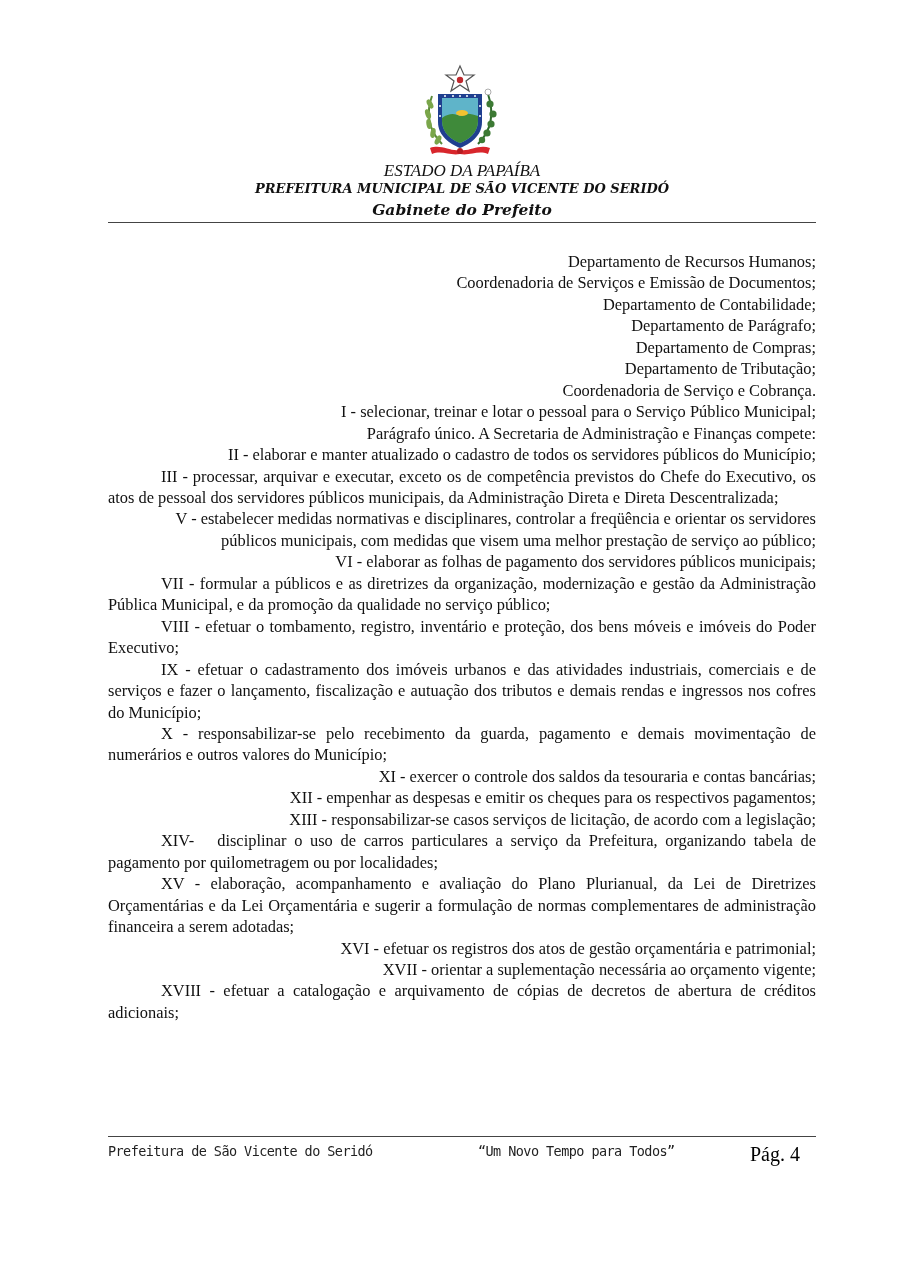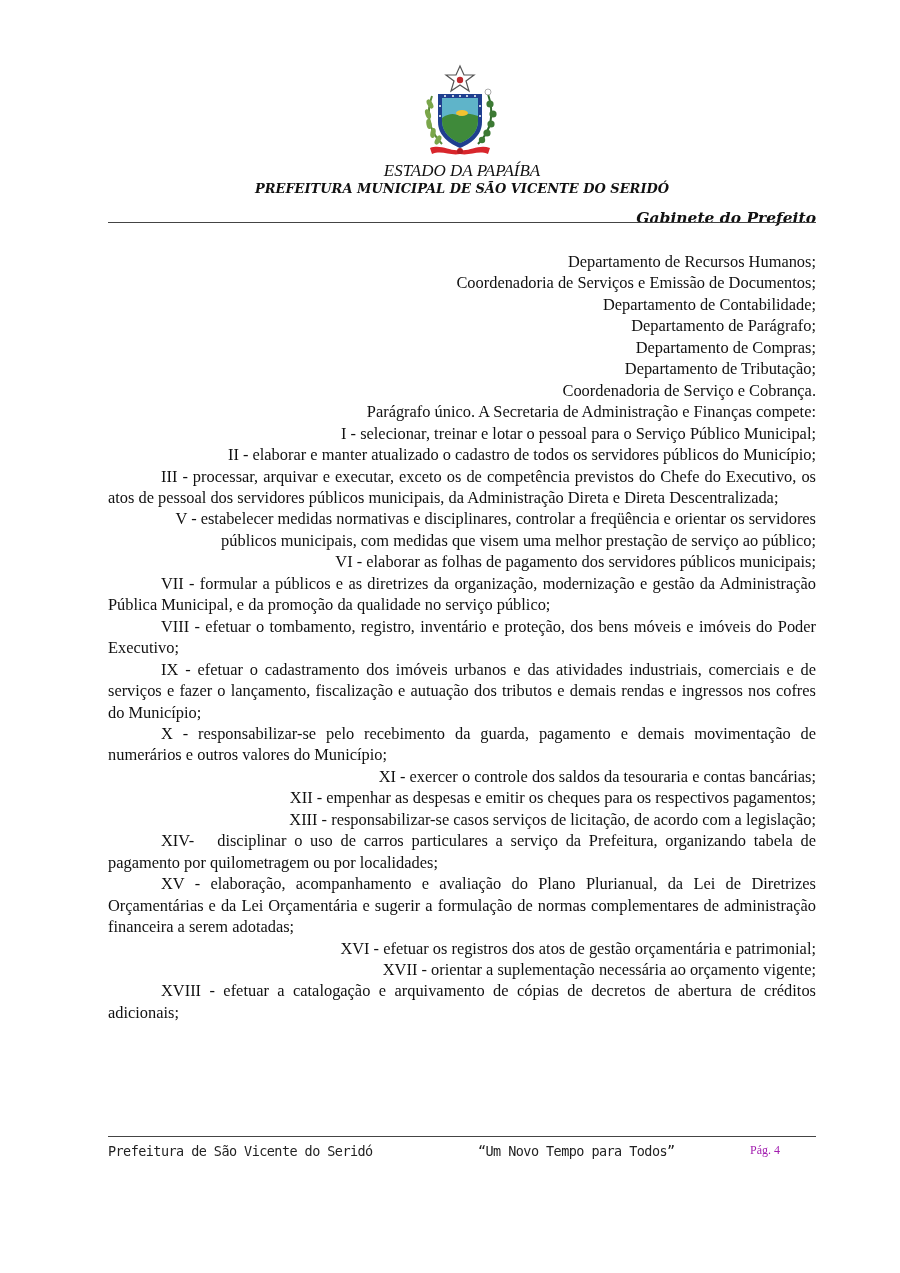--- a/index.html
+++ b/index.html
@@ -4,35 +4,35 @@
 <style>
   html, body { margin: 0; padding: 0; background: #ffffff; }
   body { width: 900px; height: 1273px; position: relative; overflow: hidden; color: #111; }
   .page { position: absolute; left: 0; top: 0; width: 900px; height: 1081px; background: #fff; }
 
   .crest { position: absolute; left: 418px; top: 64px; width: 84px; height: 94px; }
 
   .hdr { position: absolute; left: 108px; width: 708px; text-align: center; color: #111; }
   .hdr-state { top: 161px; font-family: "Liberation Serif", serif; font-style: italic; font-size: 17px; }
   .hdr-pref  { top: 181px; font-family: "DejaVu Serif", serif; font-style: italic; font-weight: bold; font-size: 13px; }
-  .hdr-gab   { top: 208px; font-family: "DejaVu Serif", serif; font-style: italic; font-weight: bold; font-size: 15.5px; text-align: right; }
+  .hdr-gab   { top: 200px; font-family: "DejaVu Serif", serif; font-style: italic; font-weight: bold; font-size: 15.5px; }
   .rule-top { position: absolute; left: 108px; top: 222px; width: 708px; height: 0; border-top: 1.5px solid #444; }
 
   .body { position: absolute; left: 108px; top: 251px; width: 708px;
           font-family: "Liberation Serif", serif; font-size: 16.4px; line-height: 21.45px; color: #111; }
   .body p { margin: 0; text-align: justify; text-indent: 53px; }
   .body p.list { text-indent: 53px; text-align: right; }
 
   .rule-bot { position: absolute; left: 108px; top: 1136px; width: 708px; height: 0; border-top: 1.2px solid #444; }
   .footer-left { position: absolute; left: 108px; top: 1143px;
                  font-family: "DejaVu Sans Mono", monospace; font-size: 14.5px; color: #222; letter-spacing: -0.6px; transform: scaleX(0.93); transform-origin: left center; white-space: nowrap; }
   .footer-motto { position: absolute; left: 478px; top: 1143px;
                  font-family: "DejaVu Sans Mono", monospace; font-size: 14.5px; color: #222; letter-spacing: -0.6px; transform: scaleX(0.93); transform-origin: left center; white-space: nowrap; }
   .footer-page { position: absolute; left: 750px; top: 1143px;
-                 font-family: "Liberation Serif", serif; font-size: 12px; color: #a21caf; white-space: nowrap; }
+                 font-family: "Liberation Serif", serif; font-size: 20px; color: #000000; white-space: nowrap; }
 </style>
 </head>
 <body>
 
 <div class="page">
 
   <svg class="crest" viewBox="0 0 84 94">
 
     <polygon points="42,2 46,11 56,11 48,17 51,27 42,21 33,27 36,17 28,11 38,11" fill="#fff" stroke="#555" stroke-width="1.2"></polygon>
     <circle cx="42" cy="16" r="3.2" fill="#c0282d"></circle>
@@ -82,22 +82,22 @@
   <div class="rule-top"></div>
 
   <div class="body">
     <p class="list">Departamento de Recursos Humanos;</p>
     <p class="list">Coordenadoria de Serviços e Emissão de Documentos;</p>
     <p class="list">Departamento de Contabilidade;</p>
     <p class="list">Departamento de Parágrafo;</p>
     <p class="list">Departamento de Compras;</p>
     <p class="list">Departamento de Tributação;</p>
     <p class="list">Coordenadoria de Serviço e Cobrança.</p>
+    <p class="list">I - selecionar, treinar e lotar o pessoal para o Serviço Público Municipal;</p>
     <p class="list">Parágrafo único.  A Secretaria de Administração e Finanças compete:</p>
-    <p class="list">I - selecionar, treinar e lotar o pessoal para o Serviço Público Municipal;</p>
     <p class="list">II - elaborar e manter atualizado o cadastro de todos os servidores públicos do Município;</p>
     <p>III - processar, arquivar e executar, exceto os de competência previstos do Chefe do Executivo, os atos de pessoal dos servidores públicos municipais, da Administração Direta e Direta Descentralizada;</p>
     <p class="list">V - estabelecer medidas normativas e disciplinares, controlar a freqüência e orientar os servidores públicos municipais, com medidas que visem uma melhor prestação de serviço ao público;</p>
     <p class="list">VI - elaborar as folhas de pagamento dos servidores públicos municipais;</p>
     <p>VII - formular a públicos e as diretrizes da organização, modernização e gestão da Administração Pública Municipal, e da promoção da qualidade no serviço público;</p>
     <p>VIII - efetuar o tombamento, registro, inventário e proteção, dos bens móveis e imóveis do Poder Executivo;</p>
     <p>IX - efetuar o cadastramento dos imóveis urbanos e das atividades industriais, comerciais e de serviços e fazer o lançamento, fiscalização e autuação dos tributos e demais rendas e ingressos nos cofres do Município;</p>
     <p>X - responsabilizar-se pelo recebimento da guarda, pagamento e demais movimentação de numerários e outros valores do Município;</p>
     <p class="list">XI - exercer o controle dos saldos da tesouraria e contas bancárias;</p>
     <p class="list">XII - empenhar as despesas e emitir os cheques para os respectivos pagamentos;</p>

